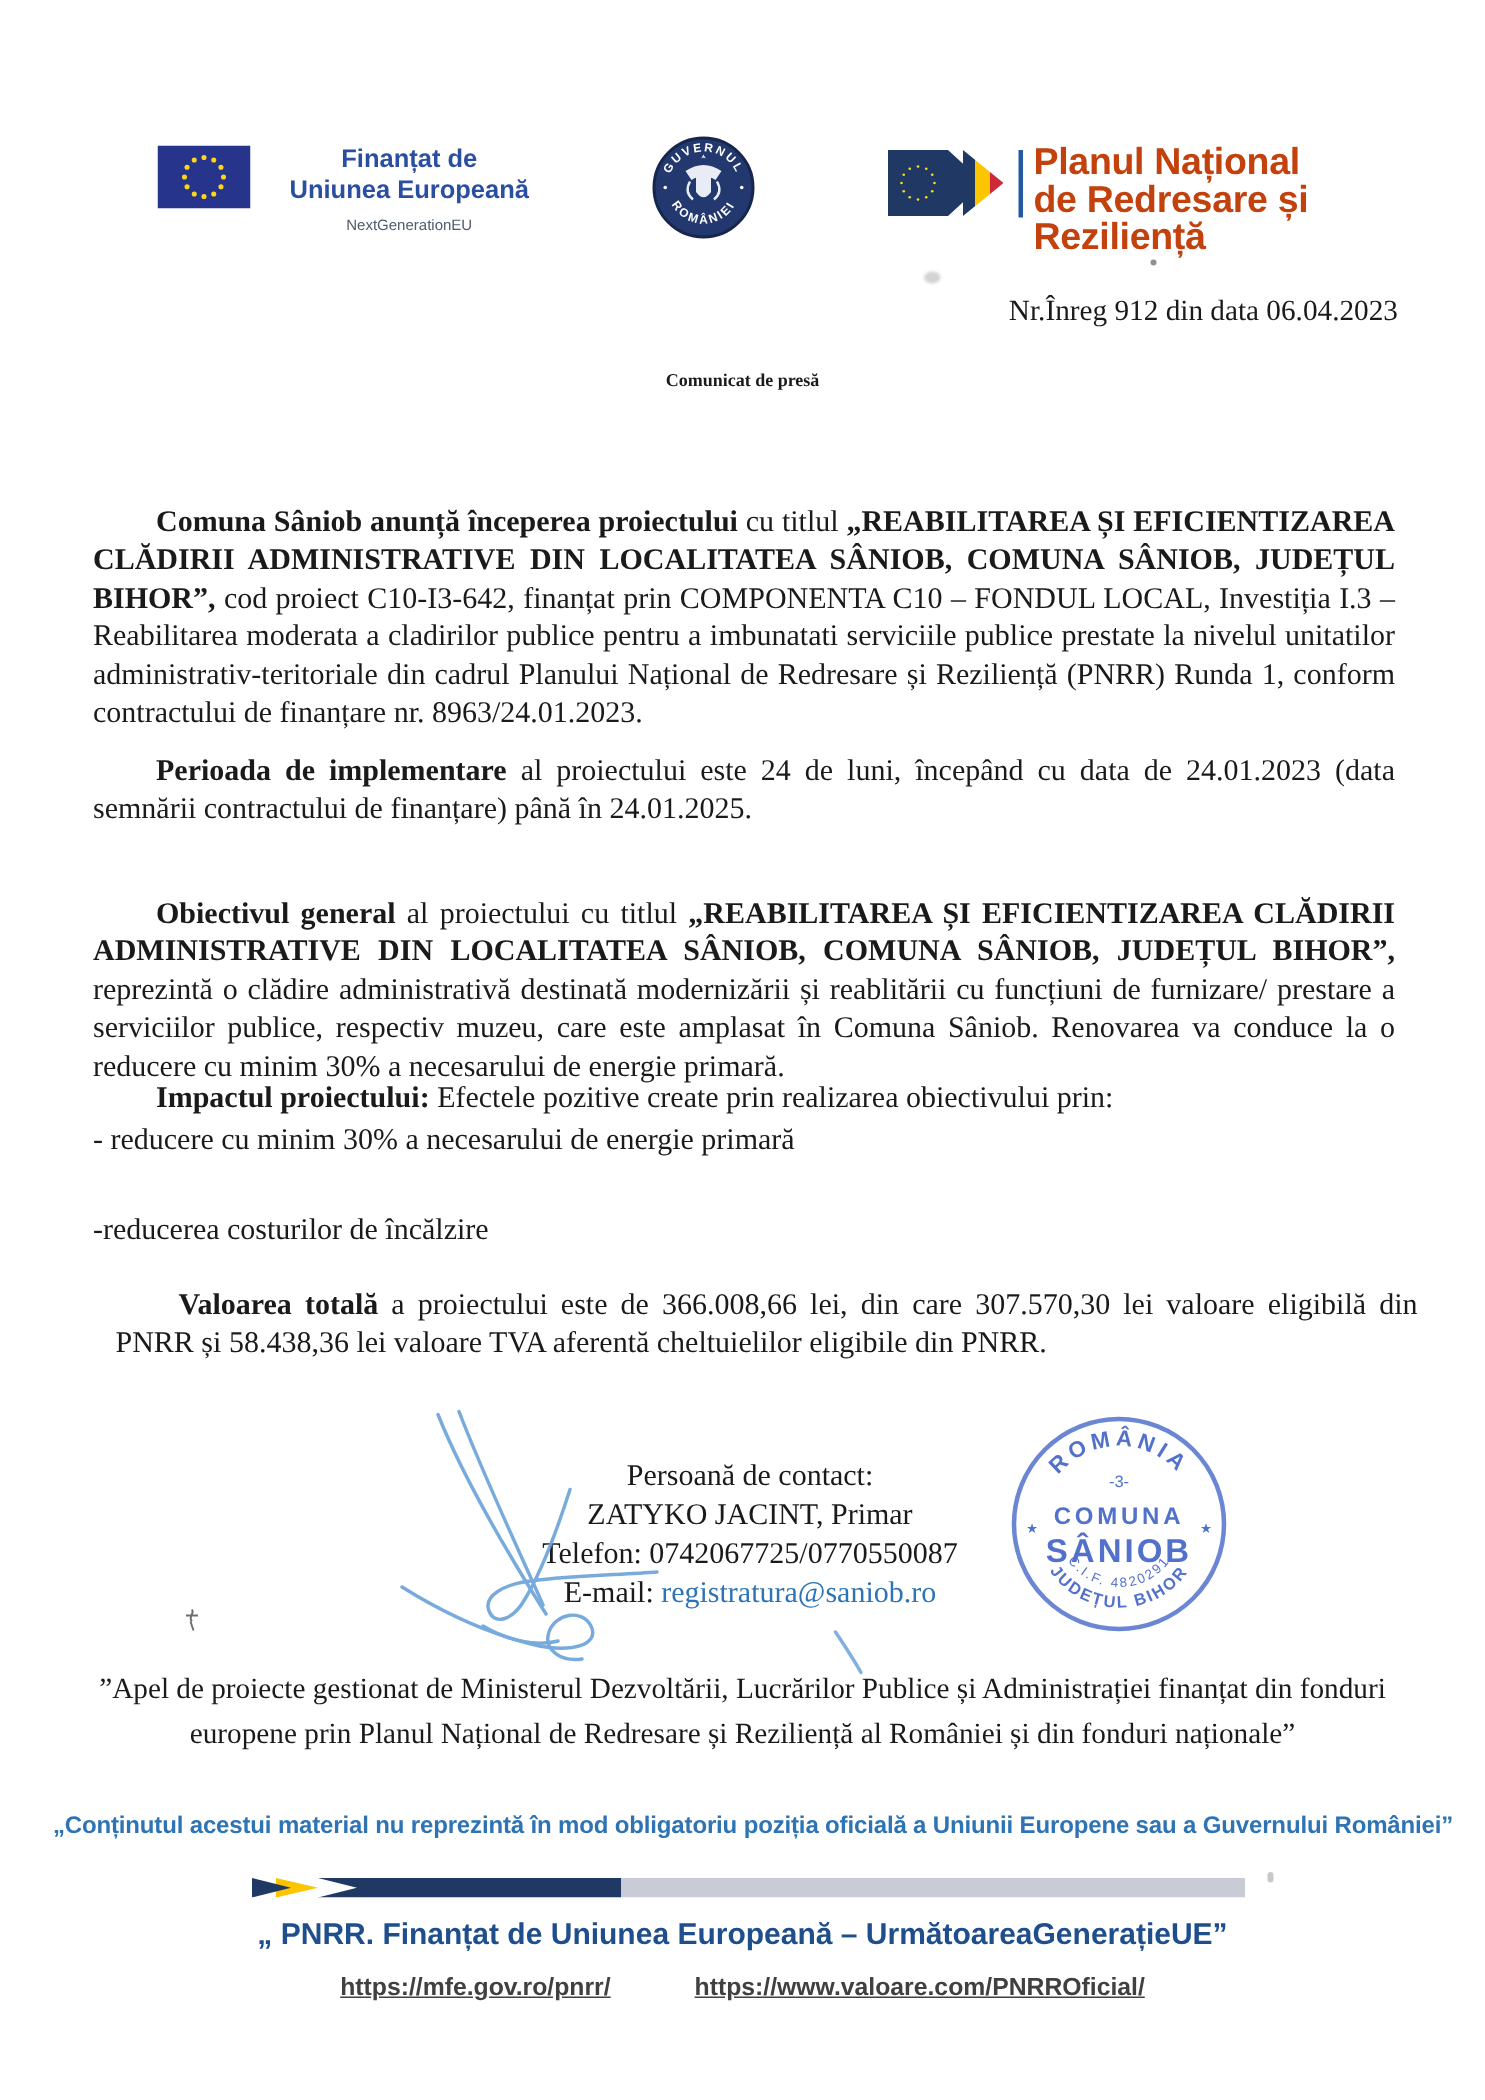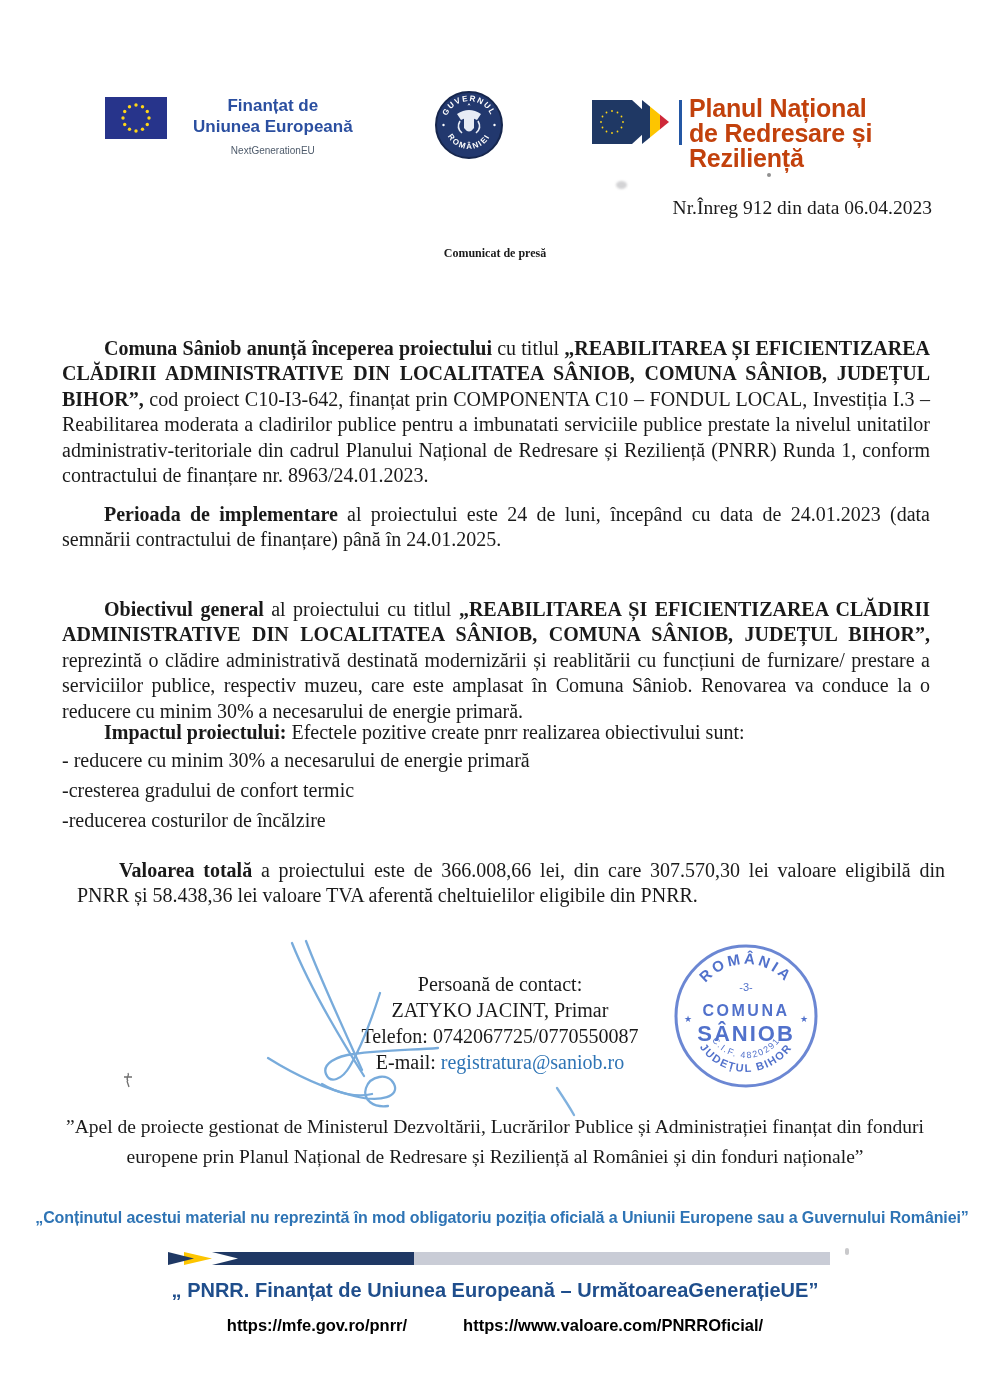--- a/index.html
+++ b/index.html
@@ -33,21 +33,21 @@
   .quote{left:60px;width:870px;top:1112px;text-align:center;font-size:19.5px;line-height:29.5px;}
 
   .disclaimer{left:0;right:0;top:1209px;text-align:center;font-family:"Liberation Sans",sans-serif;
               font-weight:bold;font-size:16px;color:#2e74b5;letter-spacing:-0.1px;padding-left:14px;}
 
   .footer-bar{left:168px;top:1252px;}
   .slogan{left:0;right:0;top:1279px;text-align:center;font-family:"Liberation Sans",sans-serif;
           font-weight:bold;font-size:20px;color:#1f4e8c;}
   .links{left:0;right:0;top:1316px;text-align:center;font-family:"Liberation Sans",sans-serif;
          font-weight:bold;font-size:16.5px;}
-  .links .lnk{color:#000000;cursor:pointer;}
+  .links .lnk{color:#404040;text-decoration:underline;cursor:pointer;}
   .links .gap{display:inline-block;width:56px;}
 
   
   .signature{left:262px;top:938px;pointer-events:none;}
   .sig-tail{left:551px;top:1086px;}
   .stamp{left:670px;top:940px;opacity:.88;}
   .speck1{left:616px;top:181px;width:11px;height:8px;background:rgba(130,130,135,.35);
           border-radius:50%;filter:blur(1px);}
   .speck2{left:767px;top:173px;width:4px;height:4px;background:rgba(70,70,70,.6);border-radius:50%;}
   .speck3{left:845px;top:1248px;width:4px;height:7px;background:rgba(120,120,125,.4);border-radius:2px;}
@@ -139,23 +139,22 @@
 
   <div class="abs reg">Nr.Înreg 912 din data 06.04.2023</div>
 
   <div class="abs doc-title">
     <div>Comunicat de presă</div>
   </div>
 
   <div class="abs para p1"><b>Comuna Sâniob anunță începerea proiectului</b><span> cu titlul </span><b>„REABILITAREA ȘI EFICIENTIZAREA CLĂDIRII ADMINISTRATIVE DIN LOCALITATEA SÂNIOB, COMUNA SÂNIOB, JUDEȚUL BIHOR”,</b><span> cod proiect C10-I3-642, finanțat prin COMPONENTA C10 – FONDUL LOCAL, Investiția I.3 – Reabilitarea moderata a cladirilor publice pentru a imbunatati serviciile publice prestate la nivelul unitatilor administrativ-teritoriale din cadrul Planului Național de Redresare și Reziliență (PNRR) Runda 1, conform contractului de finanțare nr. 8963/24.01.2023.</span></div>
   <div class="abs para p2"><b>Perioada de implementare</b><span> al proiectului este 24 de luni, începând cu data de 24.01.2023 (data semnării contractului de finanțare) până în 24.01.2025.</span></div>
   <div class="abs para p3"><b>Obiectivul general</b><span> al proiectului cu titlul </span><b>„REABILITAREA ȘI EFICIENTIZAREA CLĂDIRII ADMINISTRATIVE DIN LOCALITATEA SÂNIOB, COMUNA SÂNIOB, JUDEȚUL BIHOR”,</b><span> reprezintă o clădire administrativă destinată modernizării și reablitării cu funcțiuni de furnizare/ prestare a serviciilor publice, respectiv muzeu, care este amplasat în Comuna Sâniob. Renovarea va conduce la o reducere cu minim 30% a necesarului de energie primară.</span></div>
-  <div class="abs para p4"><b>Impactul proiectului:</b><span> Efectele pozitive create pnrr realizarea obiectivului sunt:</span></div>
+  <div class="abs para p4"><b>Impactul proiectului:</b><span> Efectele pozitive create prin realizarea obiectivului prin:</span></div>
   <div class="abs bullet b1">- reducere cu minim 30% a necesarului de energie primară</div>
-  <div class="abs bullet b2">-cresterea gradului de confort termic</div>
   <div class="abs bullet b3">-reducerea costurilor de încălzire</div>
   <div class="abs para p5"><b>Valoarea totală</b><span> a proiectului este de 366.008,66 lei, din care 307.570,30 lei valoare eligibilă din PNRR și 58.438,36 lei valoare TVA aferentă cheltuielilor eligibile din PNRR.</span></div>
 
   <div class="abs contact">
     <div>Persoană de contact:</div>
     <div>ZATYKO JACINT, Primar</div>
     <div>Telefon: 0742067725/0770550087</div>
     <div>
       <span>E-mail: </span><span class="email-link">registratura@saniob.ro</span>
     </div>

